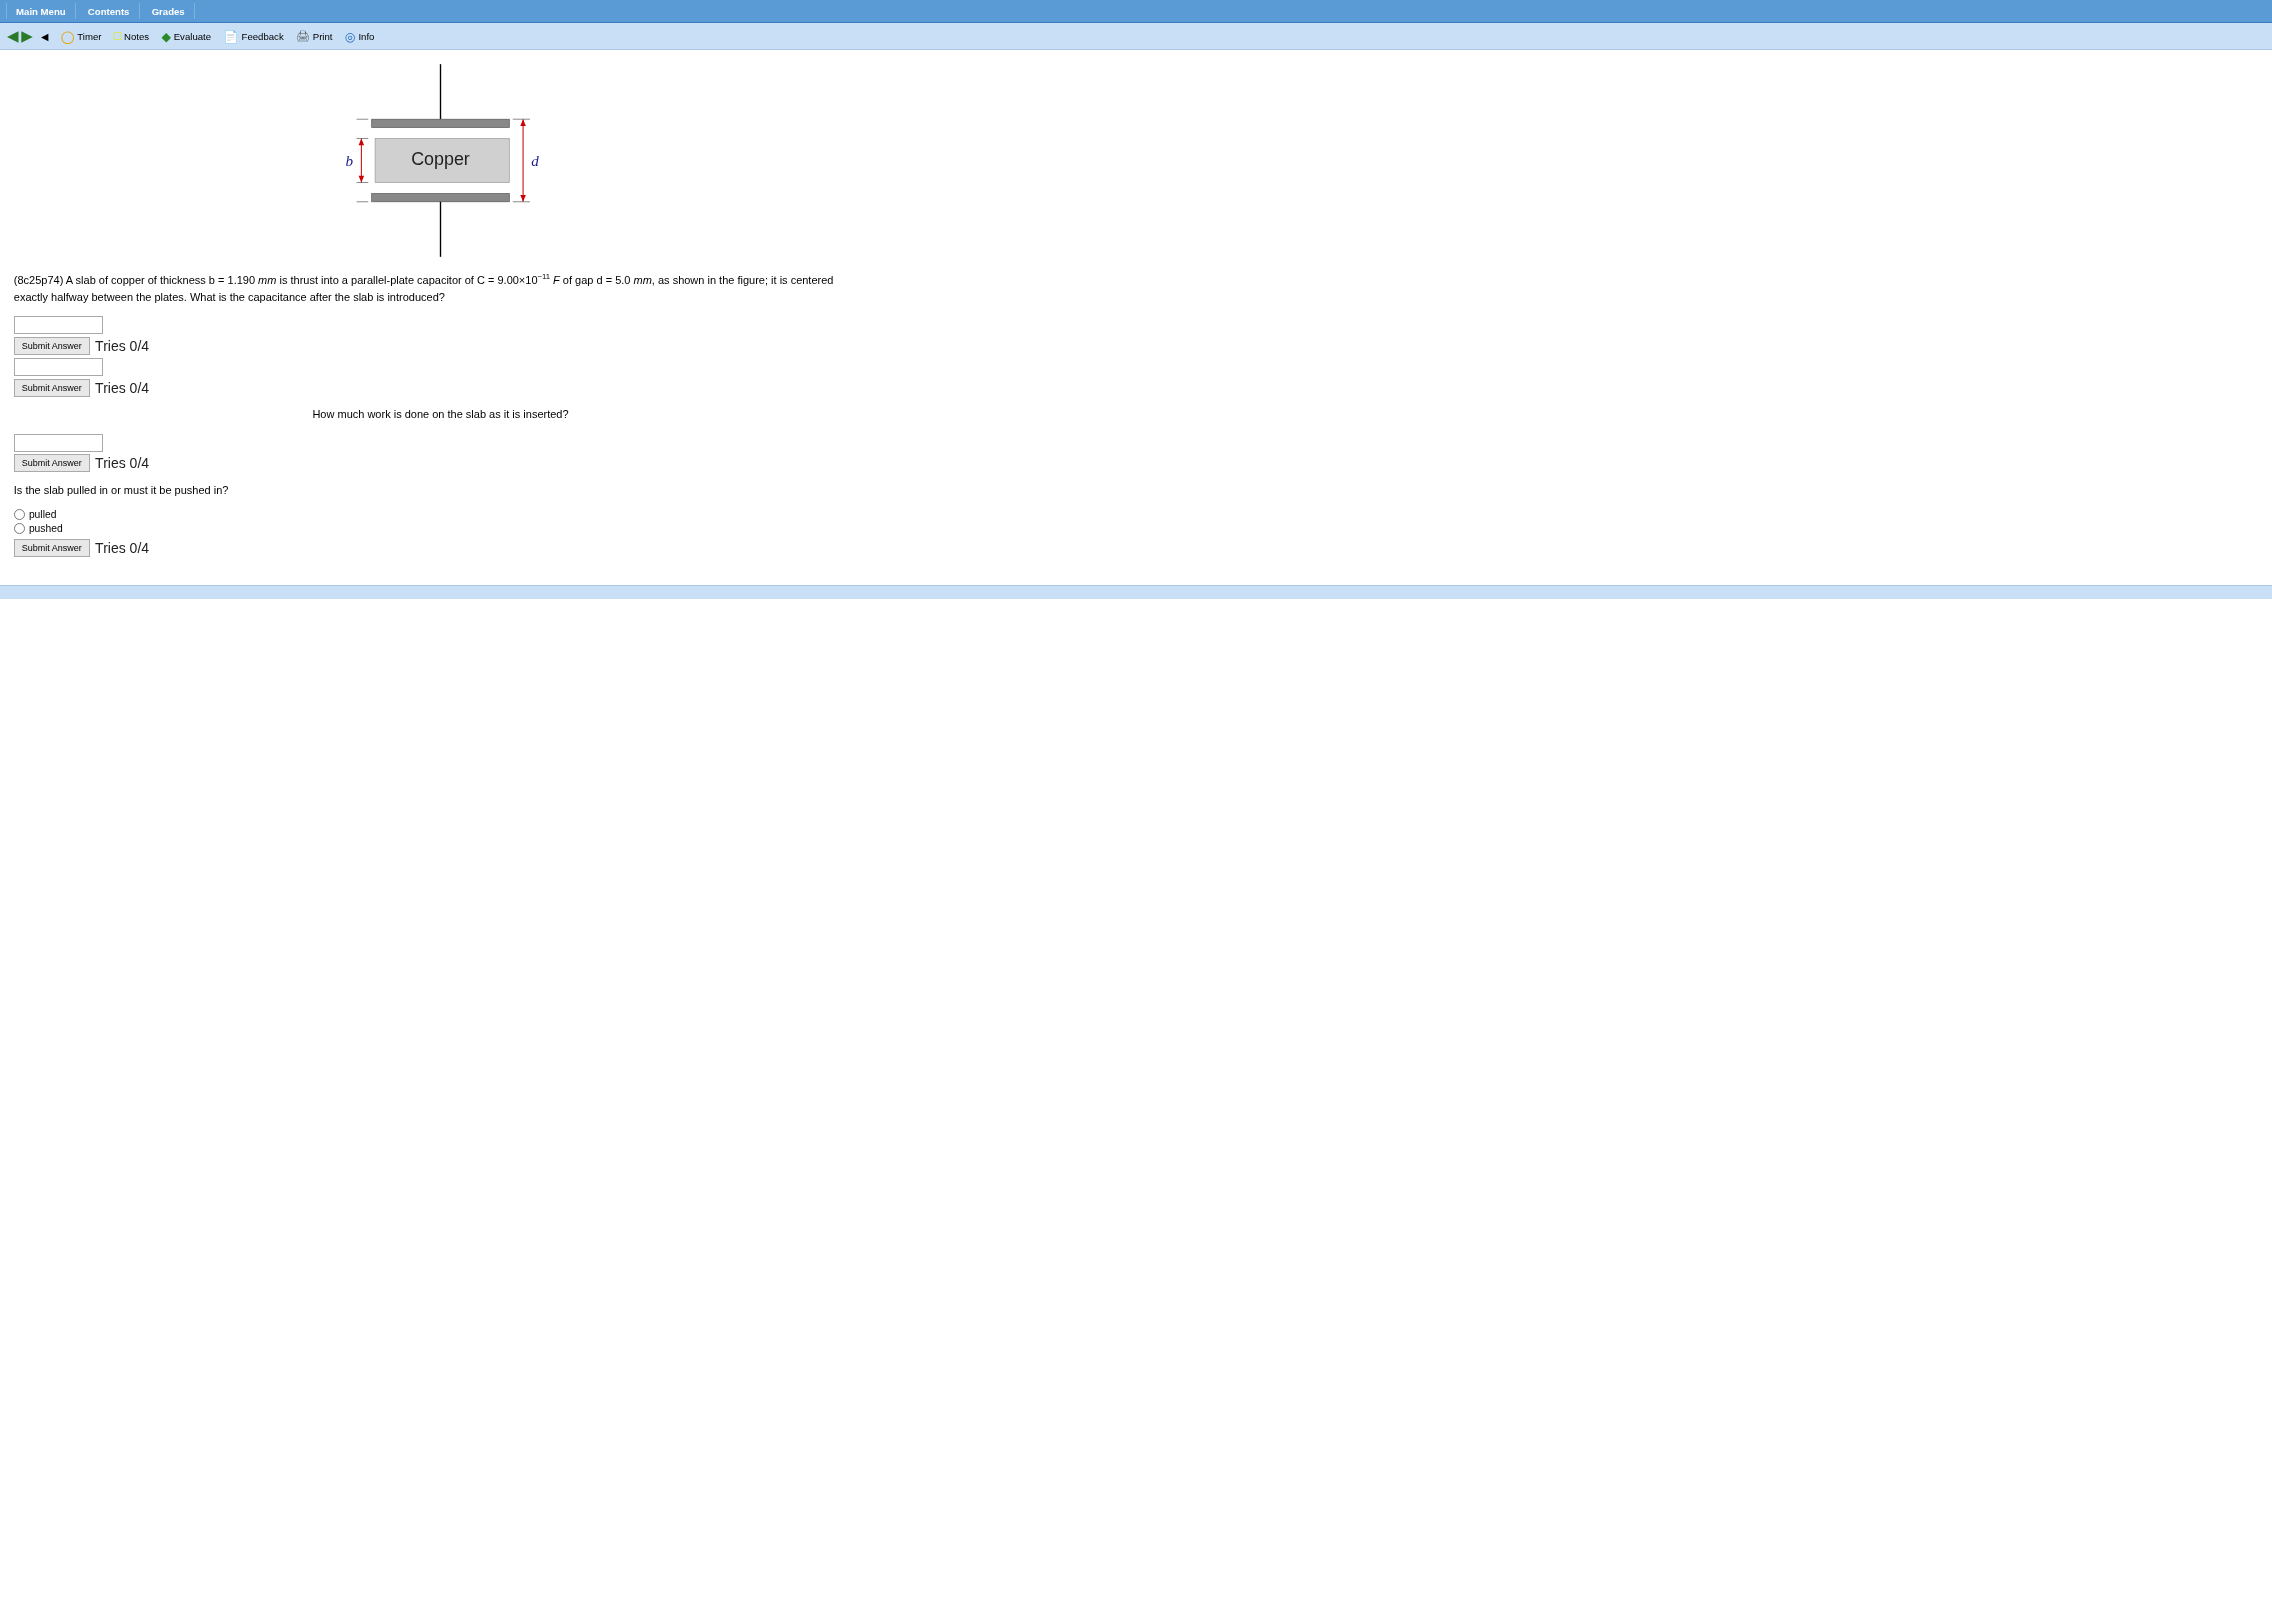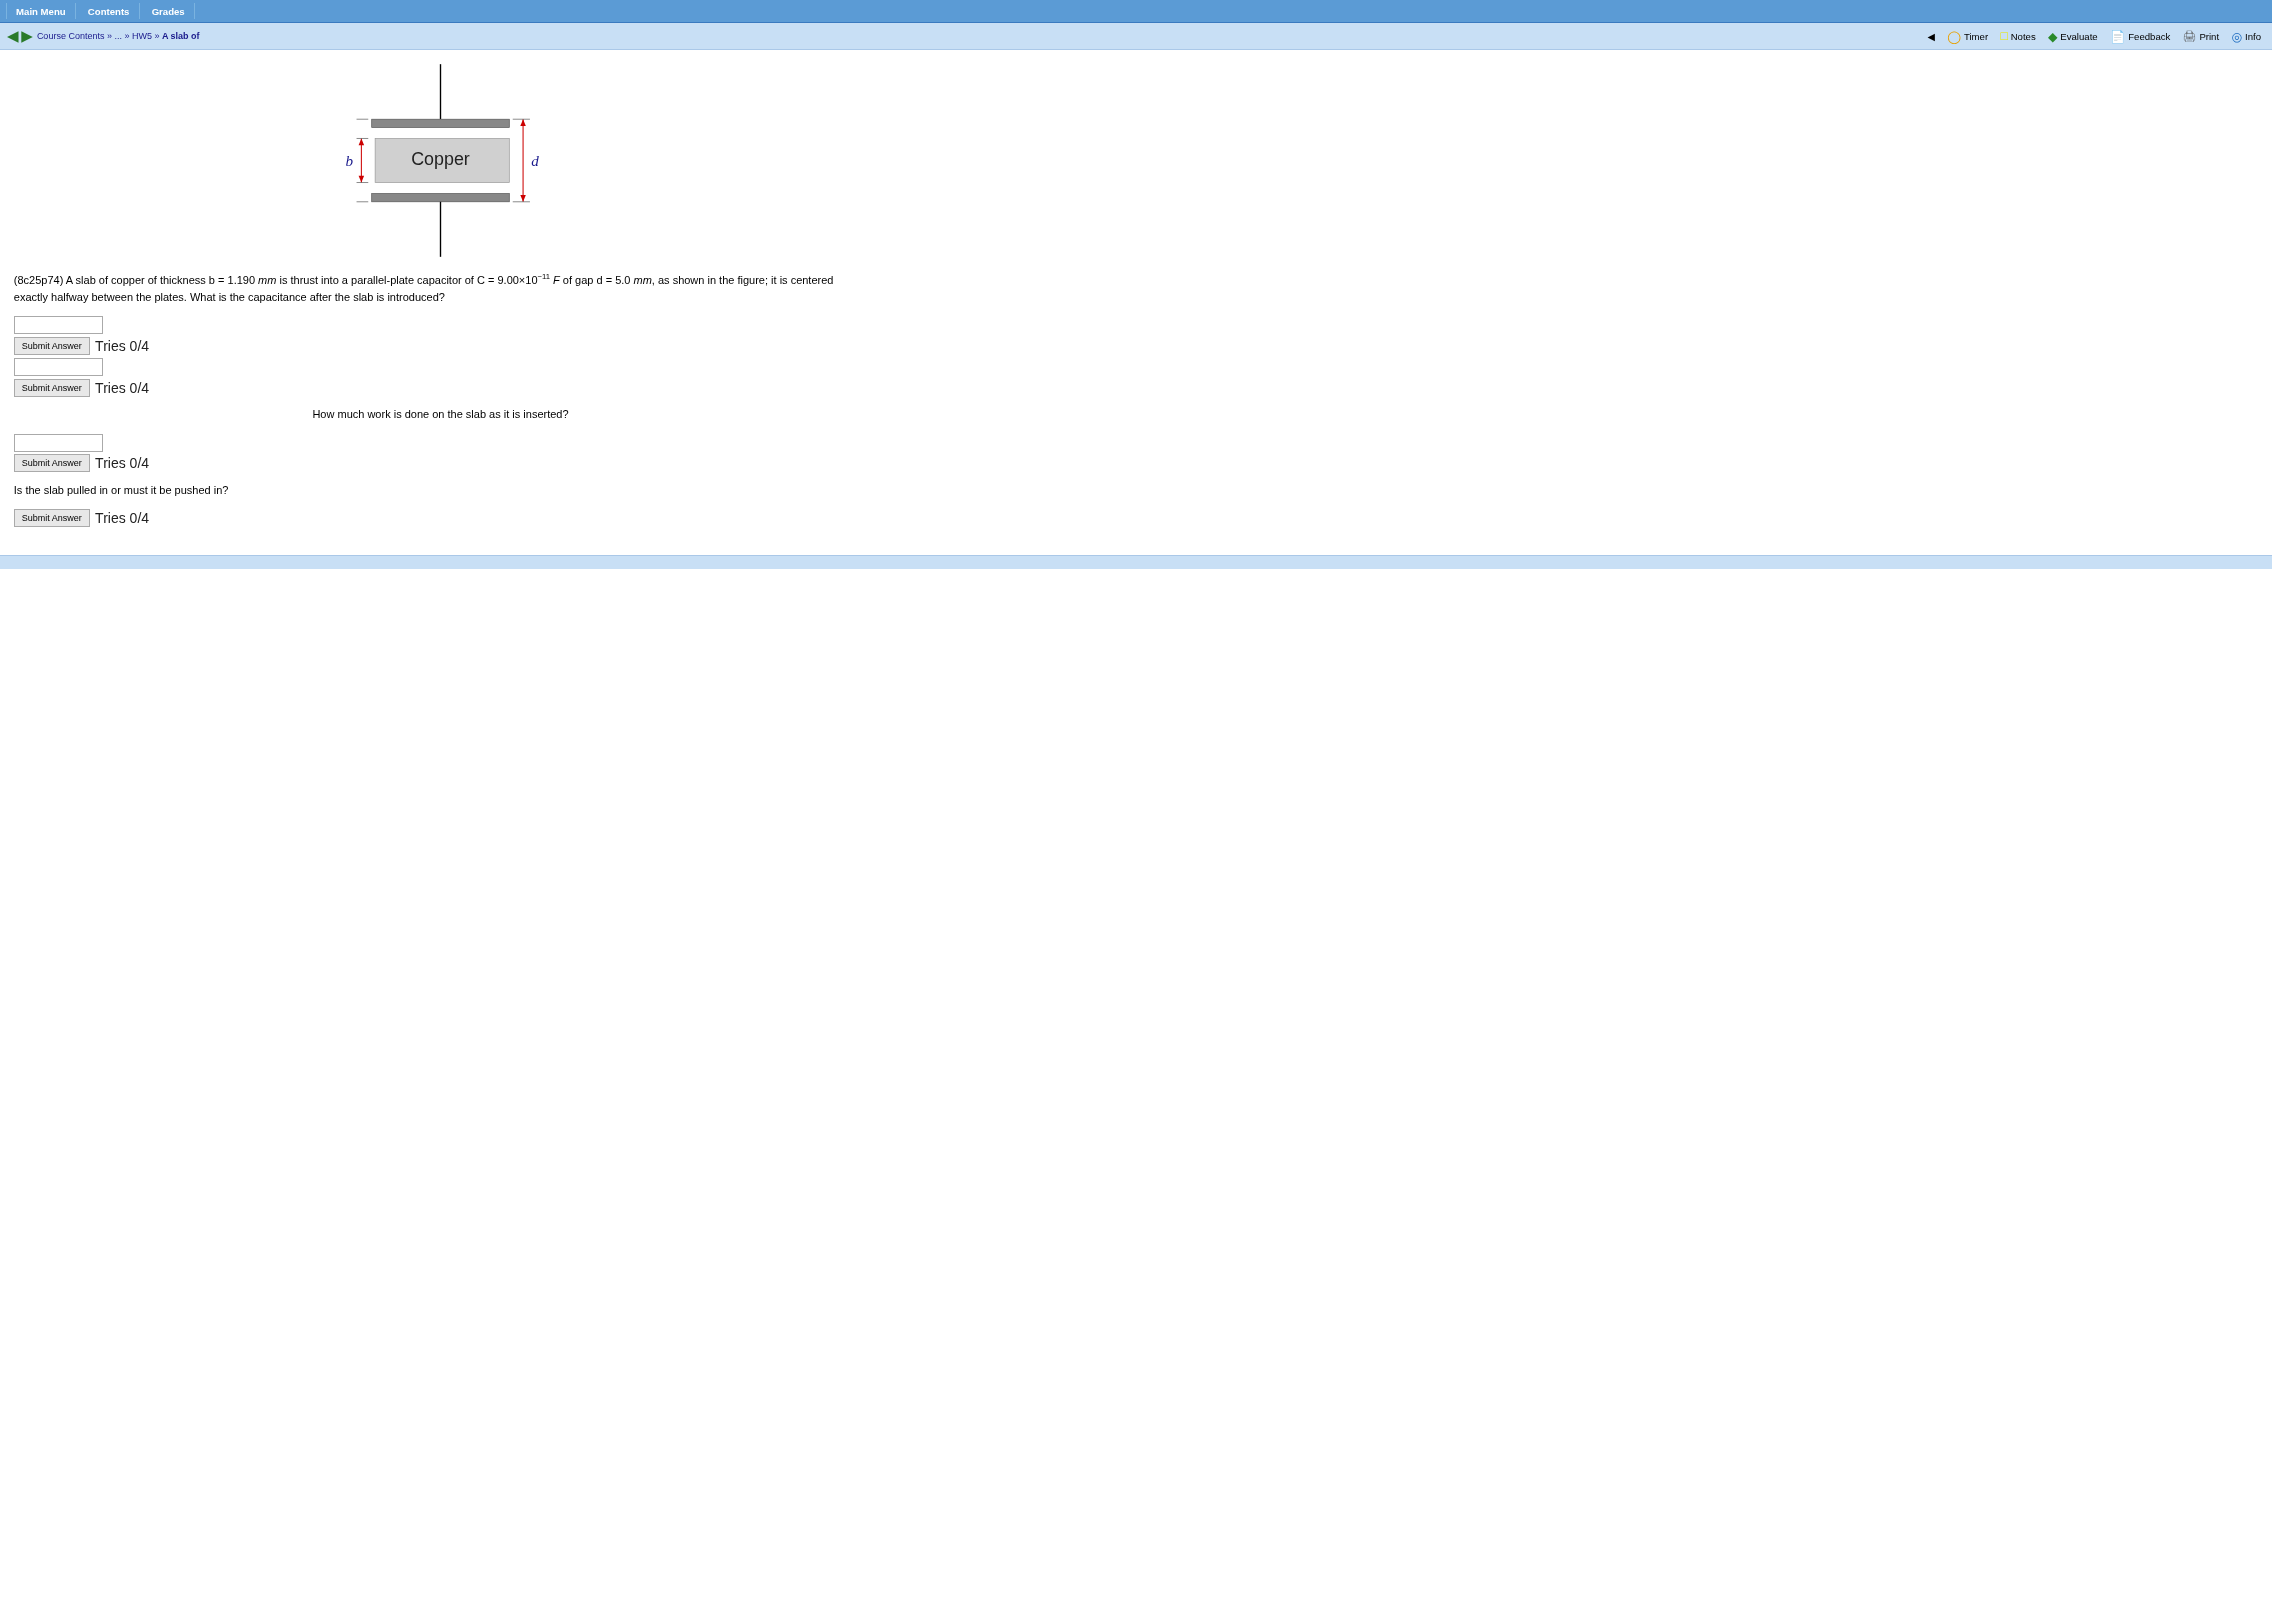--- a/index.html
+++ b/index.html
@@ -158,23 +158,20 @@
   <div class="top-nav-item">Main Menu</div>
   <div class="top-nav-item">Contents</div>
   <div class="top-nav-item">Grades</div>
 </div>
 
 <div class="toolbar">
   <div class="nav-arrows">
     <span class="arrow-btn arrow-left">◀</span>
     <span class="arrow-btn arrow-right">▶</span>
   </div>
-  <span class="breadcrumb">
-    Course Contents » ... » HW5 » <strong>A slab of</strong>
-  </span>
   <span class="toolbar-btn">
     <span>◀</span>
   </span>
   <span class="toolbar-btn">
     <span class="icon-timer">◯</span>
     <span>Timer</span>
   </span>
   <span class="toolbar-btn">
     <span class="icon-notes">□</span>
     <span>Notes</span>
@@ -266,20 +263,30 @@
     <input class="answer-input" type="text" style="">
   </div>
   <div class="answer-row">
     <button class="submit-btn">Submit Answer</button>
     <span class="tries-label">Tries 0/4</span>
   </div>
 
   <div class="question-block" style="margin-top:9.6px;">
     <p>Is the slab pulled in or must it be pushed in?</p>
   </div>
+  <div class="radio-group">
+    <div class="radio-item">
+      <input type="radio" name="q4" value="pulled" style="">
+      <span>pulled</span>
+    </div>
+    <div class="radio-item">
+      <input type="radio" name="q4" value="pushed" style="">
+      <span>pushed</span>
+    </div>
+  </div>
   <div class="answer-row">
     <button class="submit-btn">Submit Answer</button>
     <span class="tries-label">Tries 0/4</span>
   </div>
 
 </div>
 
 <div class="bottom-separator"></div>
 
 

